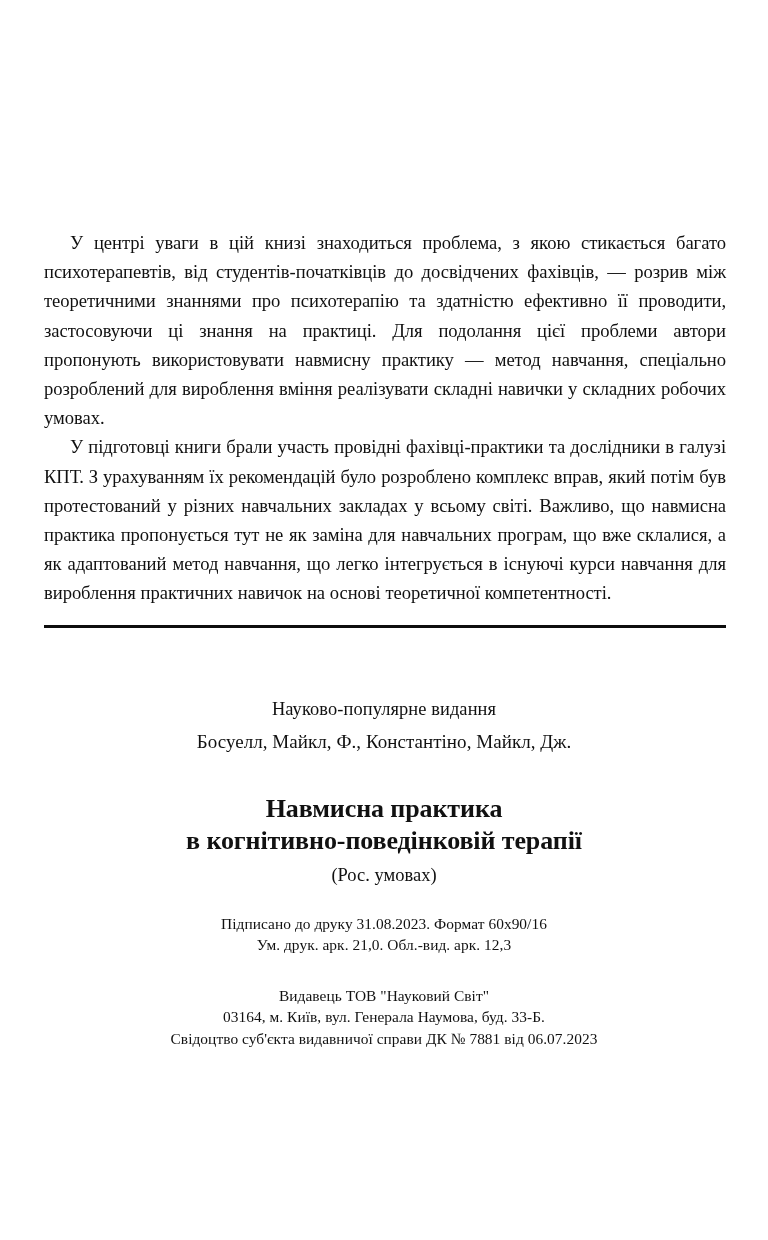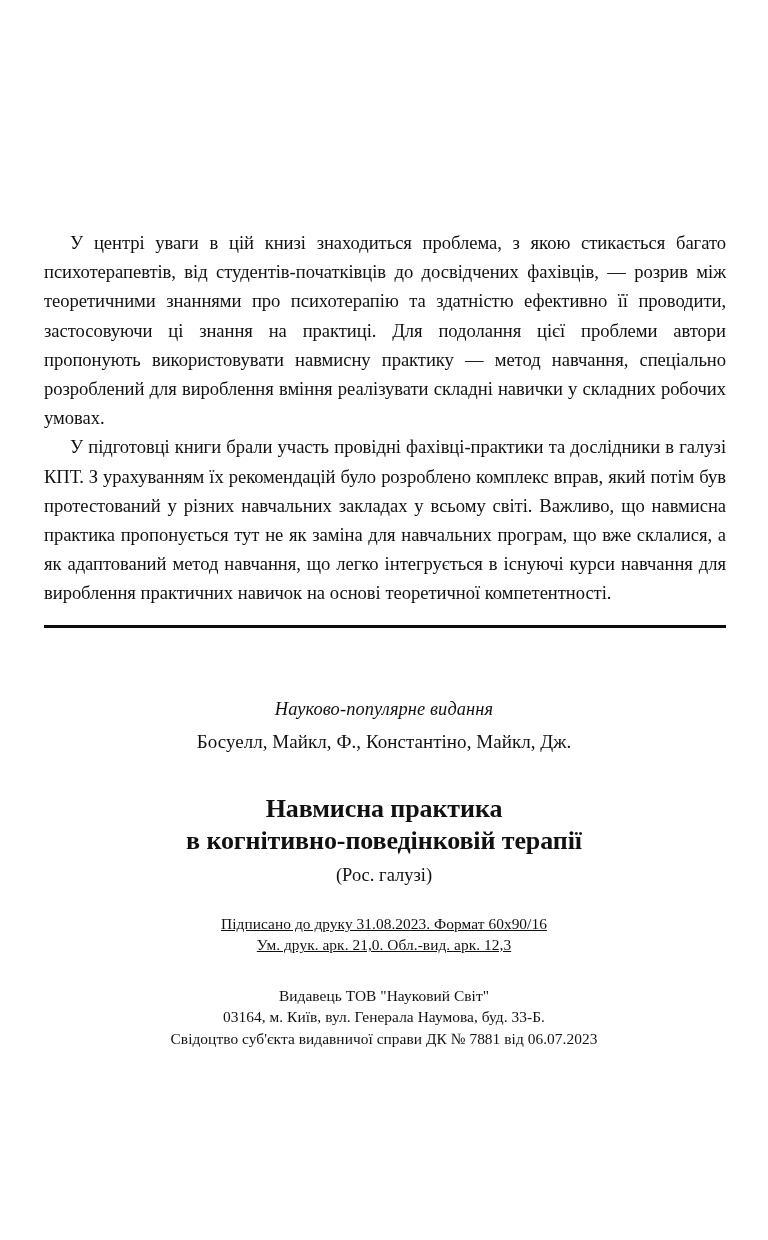--- a/index.html
+++ b/index.html
@@ -63,21 +63,20 @@
   
   .colophon {
     position: absolute;
     left: 0;
     top: 697px;
     width: 768px;
     text-align: center;
   }
 
   .series-line {
-    font-style: italic;
     font-size: 18.4px;
     line-height: 25px;
     letter-spacing: 0.1px;
   }
 
   .authors-line {
     font-size: 19px;
     line-height: 26px;
     margin-top: 7px;
     letter-spacing: 0.05px;
@@ -102,21 +101,20 @@
     line-height: 24px;
   }
 
   .print-info {
     margin-top: 26px;
   }
   .print-info .line {
     font-size: 15.4px;
     line-height: 21.4px;
     letter-spacing: 0.05px;
-    text-decoration: underline;
   }
 
   .publisher-info {
     margin-top: 29px;
   }
   .publisher-info .line {
     font-size: 15.4px;
     line-height: 21.4px;
     letter-spacing: 0.05px;
   }
@@ -139,21 +137,21 @@
 
     <div class="authors-line">
       <b>Босуелл</b><span>, Майкл, Ф., </span><b>Константіно</b><span>, Майкл, Дж.</span>
     </div>
 
     <div class="title-block">
       <div class="title-line">Навмисна практика</div>
       <div class="title-line">в когнітивно-поведінковій терапії</div>
     </div>
 
-    <div class="lang-note">(Рос. галузі)</div>
+    <div class="lang-note">(Рос. умовах)</div>
 
     <div class="print-info">
       <div class="line">Підписано до друку 31.08.2023. Формат 60x90/16</div>
       <div class="line">Ум. друк. арк. 21,0. Обл.-вид. арк. 12,3</div>
     </div>
 
     <div class="publisher-info">
       <div class="line">Видавець ТОВ "Науковий Світ"</div>
       <div class="line">03164, м. Київ, вул. Генерала Наумова, буд. 33-Б.</div>
       <div class="line">Свідоцтво суб'єкта видавничої справи ДК № 7881 від 06.07.2023</div>

